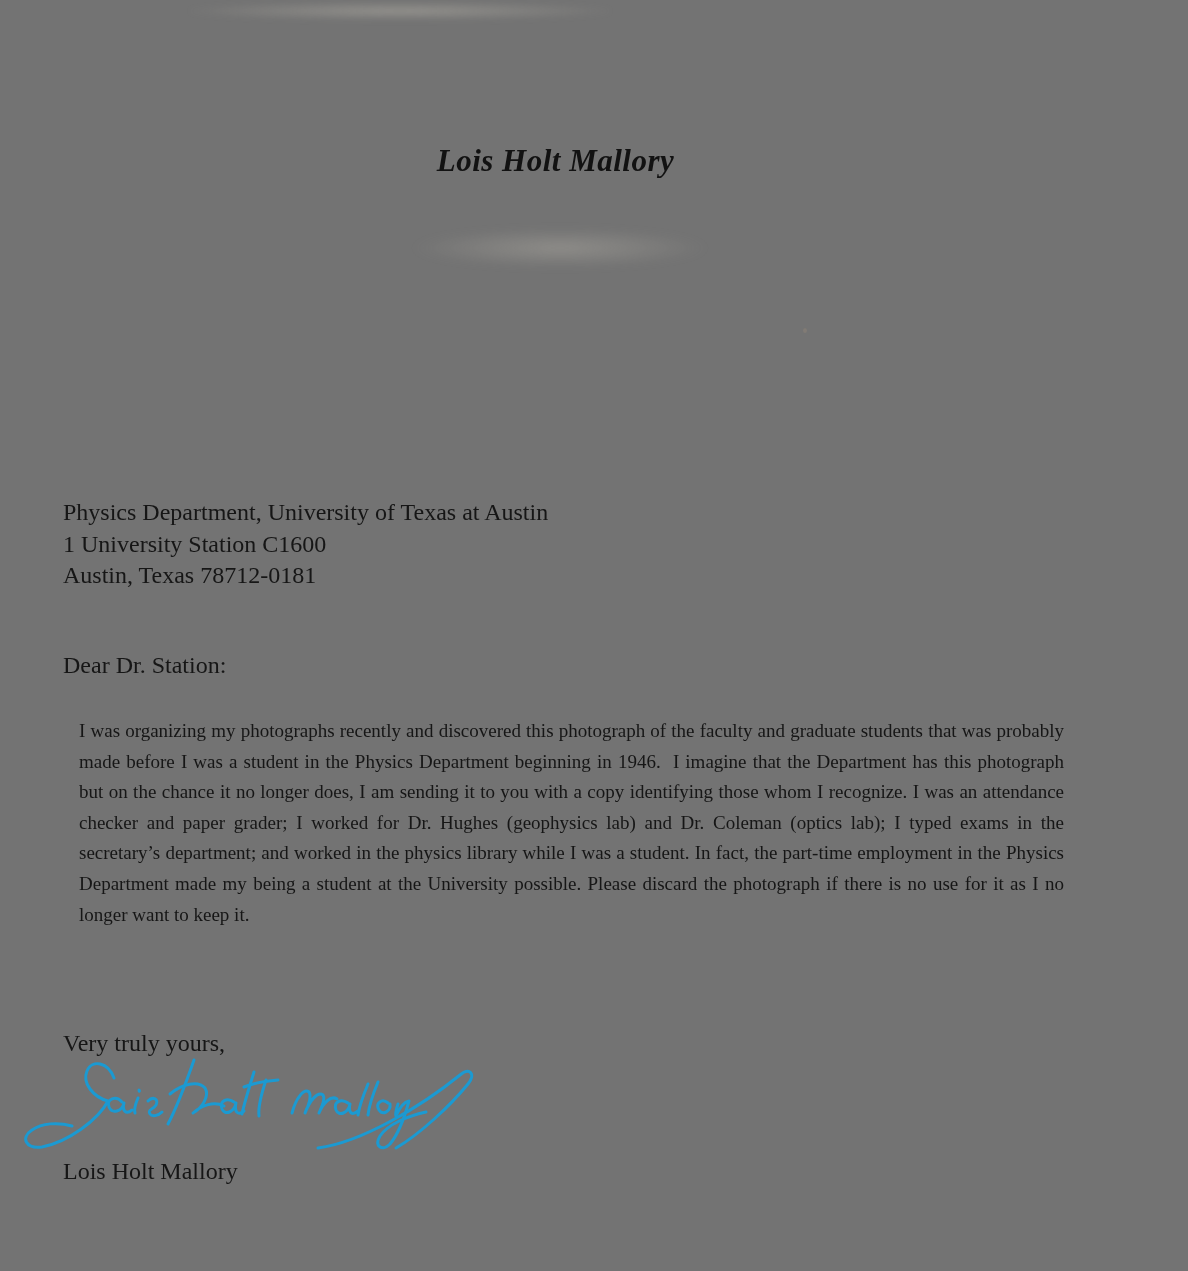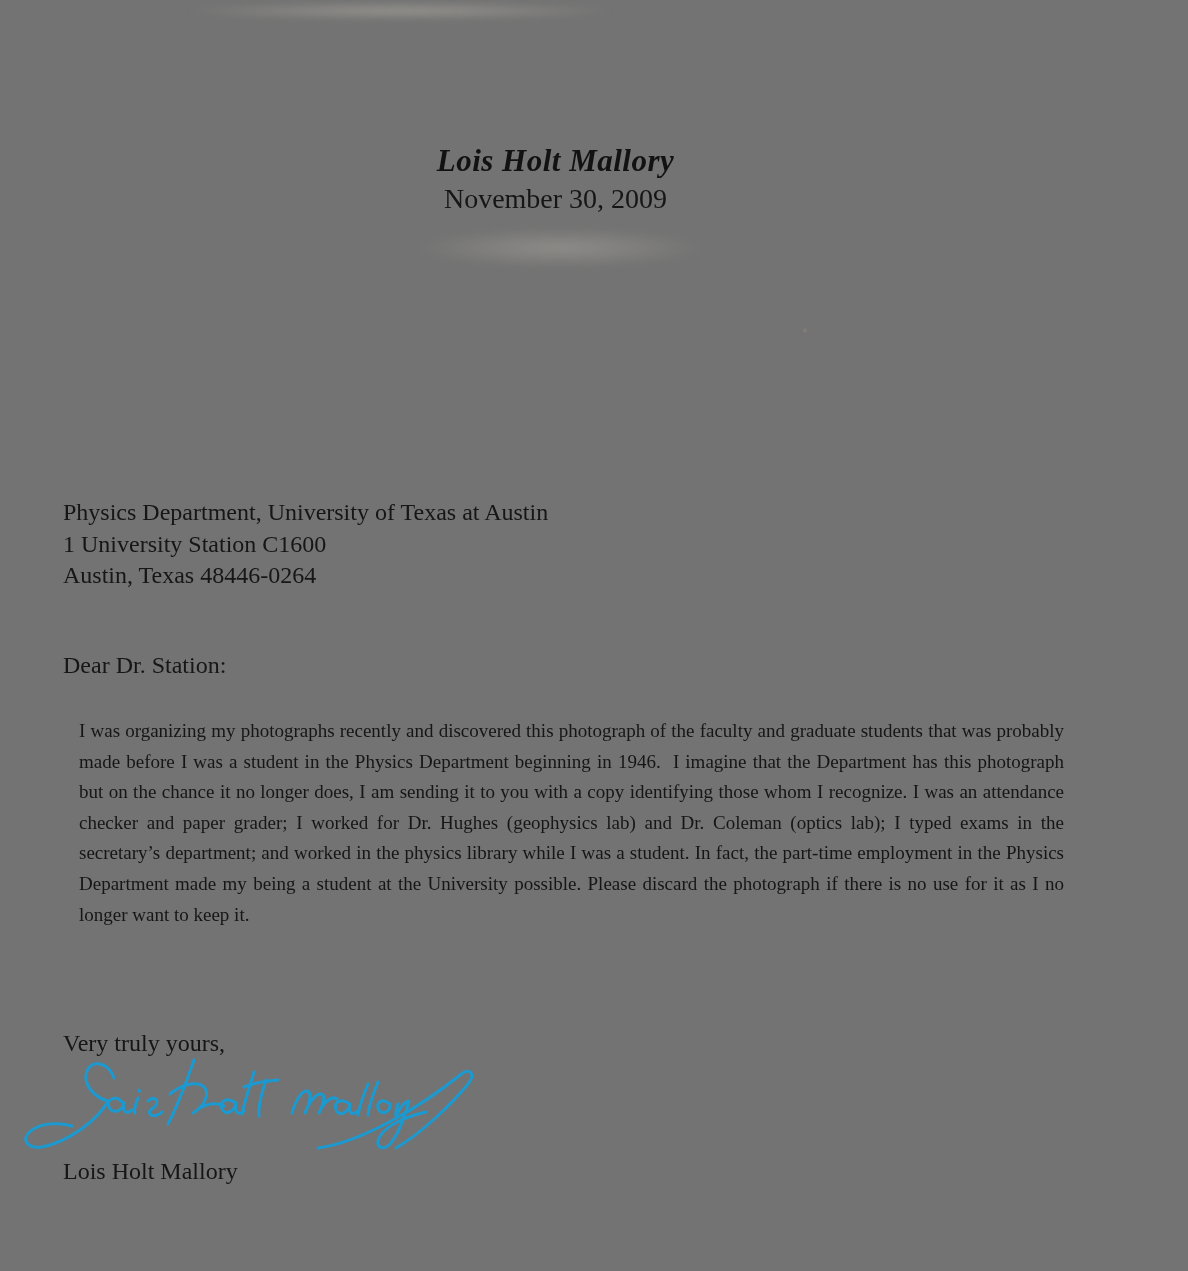--- a/index.html
+++ b/index.html
@@ -110,27 +110,26 @@
 <div class="page">
 
   <div class="artifact smudge-1"></div>
   <div class="artifact smudge-2"></div>
   <div class="artifact speck"></div>
 
   <div class="content">
 
     <div class="letterhead">
       <div class="letterhead-name">Lois Holt Mallory</div>
-      <div class="letterhead-date">November 30, 2009</div>
     </div>
 
     <div class="recipient">
       <div>Physics Department, University of Texas at Austin</div>
       <div>1 University Station C1600</div>
-      <div>Austin, Texas 48446-0264</div>
+      <div>Austin, Texas 78712-0181</div>
     </div>
 
     <div class="salutation">Dear Dr. Station:</div>
 
     <div class="body-paragraph">I was organizing my photographs recently and discovered this photograph of the faculty and graduate students that was probably made before I was a student in the Physics Department beginning in 1946.  I imagine that the Department has this photograph but on the chance it no longer does, I am sending it to you with a copy identifying those whom I recognize. I was an attendance checker and paper grader; I worked for Dr. Hughes (geophysics lab) and Dr. Coleman (optics lab); I typed exams in the secretary’s department; and worked in the physics library while I was a student. In fact, the part-time employment in the Physics Department made my being a student at the University possible. Please discard the photograph if there is no use for it as I no longer want to keep it.</div>
 
     <div class="closing">Very truly yours,</div>
 
     <div class="signature-wrap">
       <svg width="470" height="120" viewBox="0 0 470 120">

